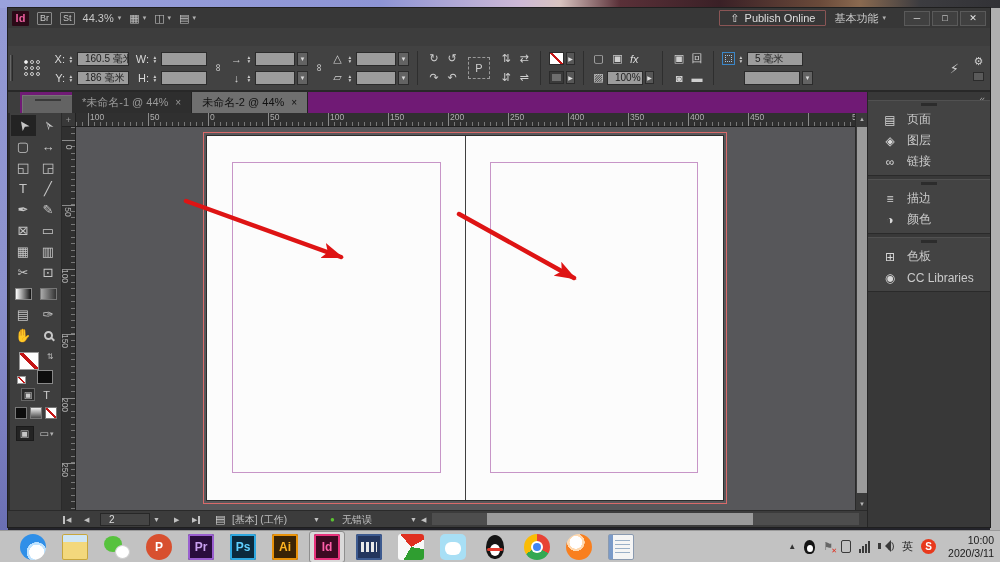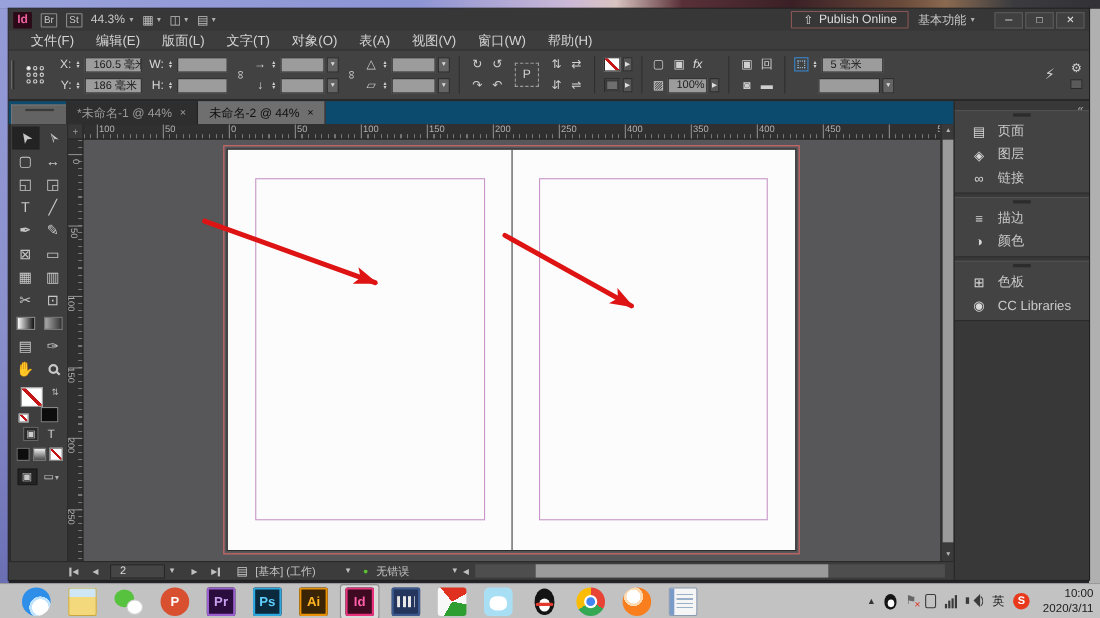--- a/index.html
+++ b/index.html
@@ -81,21 +81,21 @@
   .bluecorner{width:13px;height:13px;border:1px solid #3a86c8;position:relative;}
   .bluecorner:after{content:'';position:absolute;inset:2px;border:1px dotted #9fc5e8;}
   .fx{font-size:11px;color:#dcdcdc;font-style:italic;}
   .cp-end{margin-left:auto;display:flex;align-items:center;gap:14px;}
   .bolt{font-size:13px;color:#cfcfcf;}
   .cp-edge{display:flex;flex-direction:column;gap:4px;align-items:center;}
   .cp-edge .g{font-size:11px;color:#cfcfcf;}
   .cp-edge .sqr{width:11px;height:9px;background:#5a5a5a;border:1px solid #2b2b2b;}
 
   
-  .tabbar{position:absolute;left:0;top:84px;width:859px;height:21px;background:#0c4a6e;}
+  .tabbar{position:absolute;left:12px;top:84px;width:859px;height:21px;background:#701a75;}
   .collapse-l{position:absolute;left:3px;top:1px;color:#9a9a9a;font-size:10px;}
   .tools-header{position:absolute;left:2px;top:3px;width:52px;height:18px;background:#636363;
     border:1px solid #757575;border-bottom:none;}
   .tools-header i{display:block;width:26px;height:2px;background:#3a3a3a;margin:3px auto 0;}
   .doc-tabs{position:absolute;left:52px;top:0;height:21px;display:flex;}
   .doc-tab{display:flex;align-items:center;gap:7px;padding:0 10px;height:21px;
     background:#2e2e2e;color:#9a9a9a;font-size:11px;border-right:1px solid #222;}
   .doc-tab.active{background:#6f6f6f;color:#111;}
   .tab-close{font-size:10px;}
 
@@ -305,31 +305,20 @@
       <span>基本功能</span>
       <span class="dd-caret">▾</span>
     </span>
     <span class="win-ctrls">
       <span class="win-btn">─</span>
       <span class="win-btn">□</span>
       <span class="win-btn">✕</span>
     </span>
   </div>
 
-  <div class="menubar">
-      <span class="menu-item">文件(F)</span>
-      <span class="menu-item">编辑(E)</span>
-      <span class="menu-item">版面(L)</span>
-      <span class="menu-item">文字(T)</span>
-      <span class="menu-item">对象(O)</span>
-      <span class="menu-item">表(A)</span>
-      <span class="menu-item">视图(V)</span>
-      <span class="menu-item">窗口(W)</span>
-      <span class="menu-item">帮助(H)</span>
-    </div>
 
   <div class="cpanel">
     <span class="cp-grip"></span>
     <div class="refproxy">
       <i class="on"></i>
         <i></i>
         <i></i>
         <i></i>
         <i></i>
         <i></i>

